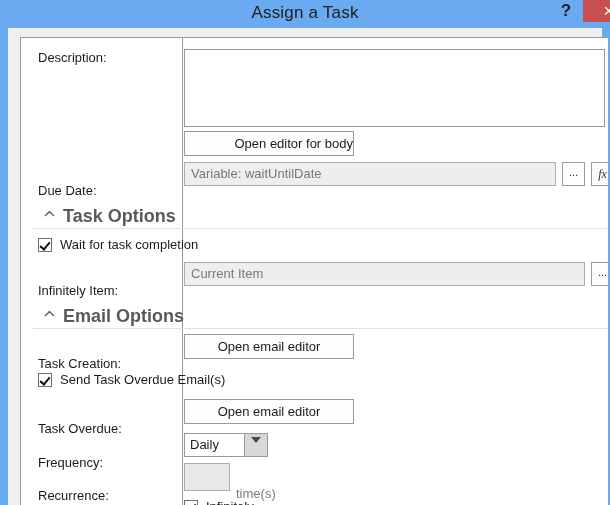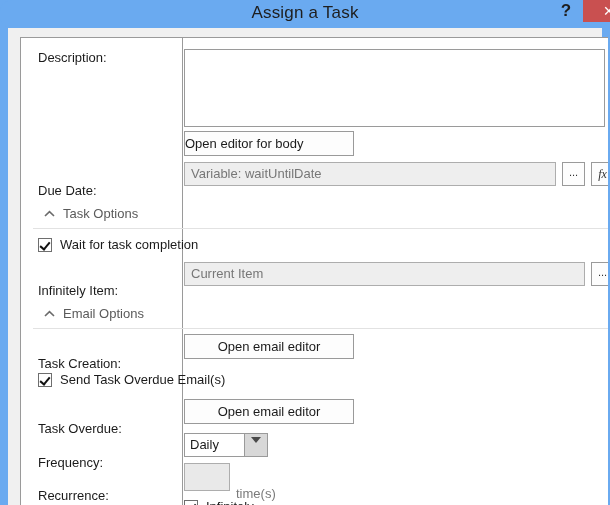--- a/index.html
+++ b/index.html
@@ -122,21 +122,21 @@
   }
   #open-editor-body-button {
     position: absolute;
     left: 163px; top: 93px;
     width: 170px; height: 25px;
     background: #fdfdfd;
     border: 1px solid #9a9a9a;
     box-sizing: border-box;
     font-size: 13px;
     color: #1b1b1b;
-    text-align: left;
+    text-align: right;
     line-height: 23px;
     cursor: default;
   }
 
   
   #due-date-label { left: 17px; top: 129px; }
   #due-date-input {
     position: absolute;
     left: 163px; top: 124px;
     width: 372px; height: 24px;
@@ -189,22 +189,22 @@
   }
   .section-chevron {
     position: absolute;
     left: 11px; top: 4px;
     font-size: 12px;
     color: #6b6b6b;
   }
   .section-title {
     position: absolute;
     left: 30px; top: 3px;
-    font-size: 13px;
-    font-weight: normal;
+    font-size: 18px;
+    font-weight: bold;
     color: #5a5a5a;
     white-space: nowrap;
   }
   #task-options-header { top: 165px; }
   #email-options-header { top: 265px; }
 
   
   .checkbox-row {
     position: absolute;
     height: 18px;

